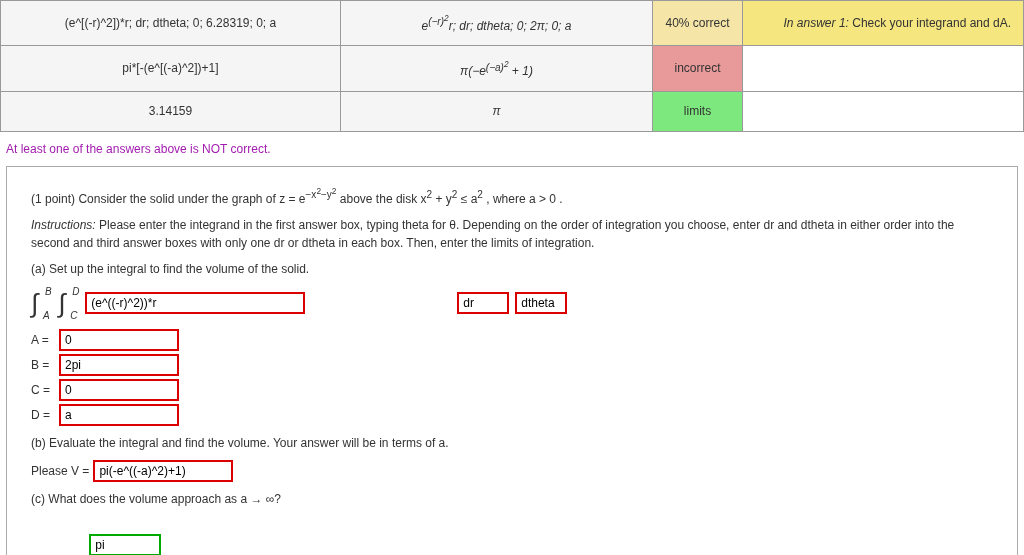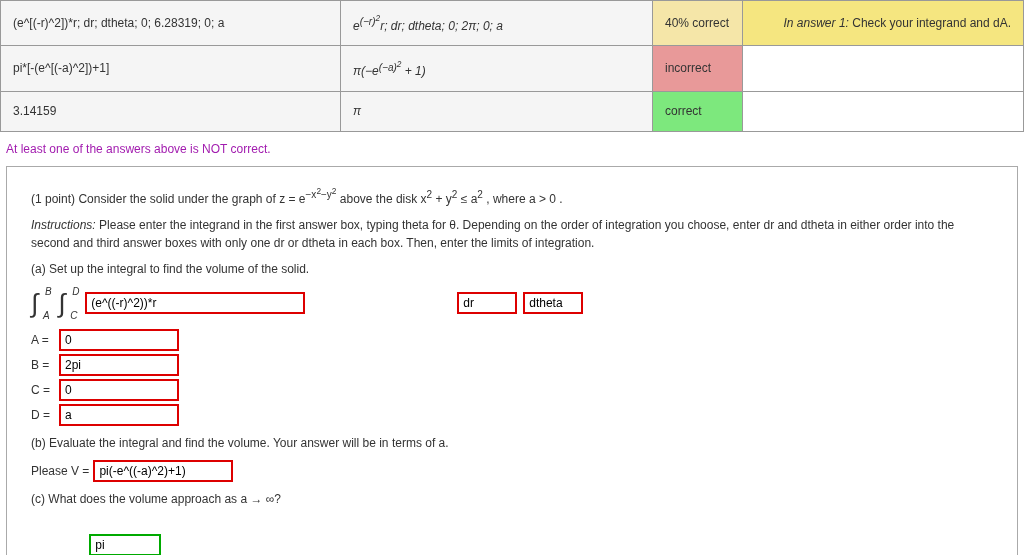--- a/index.html
+++ b/index.html
@@ -1,19 +1,19 @@
 <!DOCTYPE html>
 <html><head>
   <meta charset="utf-8">
   <style>
     * { box-sizing: border-box; margin: 0; padding: 0; }
     body { font-family: Arial, sans-serif; font-size: 12px; color: #333; background: #fff; }
     
     table.results { border-collapse: collapse; width: 100%; }
-    table.results td { border: 1px solid #999; padding: 12px; text-align: left; vertical-align: middle; height: 40px; }
+    table.results td { border: 1px solid #999; padding: 12px; text-align: center; vertical-align: middle; height: 40px; }
     table.results td.col1 { width: 340px; background: #f5f5f5; }
     table.results td.col2 { width: 312px; background: #f5f5f5; font-style: italic; }
     table.results td.col3 { width: 90px; }
     table.results td.col4 { text-align: right; padding-left: 2px; }
     
     .status-partial { background: #f5e6a8; }
     .status-incorrect { background: #e89999; }
     .status-correct { background: #7de87d; }
     .hint-highlight { background: #f5e680; }
     
@@ -25,21 +25,21 @@
     
     .integral-row { display: flex; align-items: center; gap: 6px; margin: 10px 0; }
     .integral-sym { font-size: 26px; font-style: italic; position: relative; }
     .int-upper { font-size: 10px; position: absolute; top: -2px; left: 14px; }
     .int-lower { font-size: 10px; position: absolute; bottom: -2px; left: 12px; }
     
     input.answer { font-family: Arial, sans-serif; font-size: 12px; padding: 2px 4px; border: 1px solid #888; }
     input.answer.wrong { border: 2px solid #d00; }
     input.answer.right { border: 2px solid #0a0; }
     input.answer.wide { width: 220px; }
-    input.answer.short { width: 60px; }
+    input.answer.short { width: 52px; }
     input.answer.limit { width: 120px; }
     
     .limits-grid { margin: 8px 0; }
     .limits-grid .row { display: flex; align-items: center; margin: 3px 0; }
     .limits-grid .lbl { width: 28px; }
     
     .limrow { display:flex; align-items:center; gap:4px; margin:4px 0; }
     .limbox { display:flex; align-items:center; font-size:11px; line-height:1;margin-top:48px; }
   </style>
 </head>
@@ -58,21 +58,21 @@
   </tr>
   <tr>
     <td class="col1">pi*[-(e^[(-a)^2])+1]</td>
     <td class="col2">π(−e<sup>(−a)<sup>2</sup></sup> + 1)</td>
     <td class="col3 status-incorrect">incorrect</td>
     <td class="col4"></td>
   </tr>
   <tr>
     <td class="col1">3.14159</td>
     <td class="col2">π</td>
-    <td class="col3 status-correct">correct</td>
+    <td class="col3 status-correct">limits</td>
     <td class="col4"></td>
   </tr>
 </tbody>
   </table>
 
 <div class="warning">At least one of the answers above is NOT correct.</div>
 
 <div class="problem">
   <p>
     <span>(1 point)</span>

